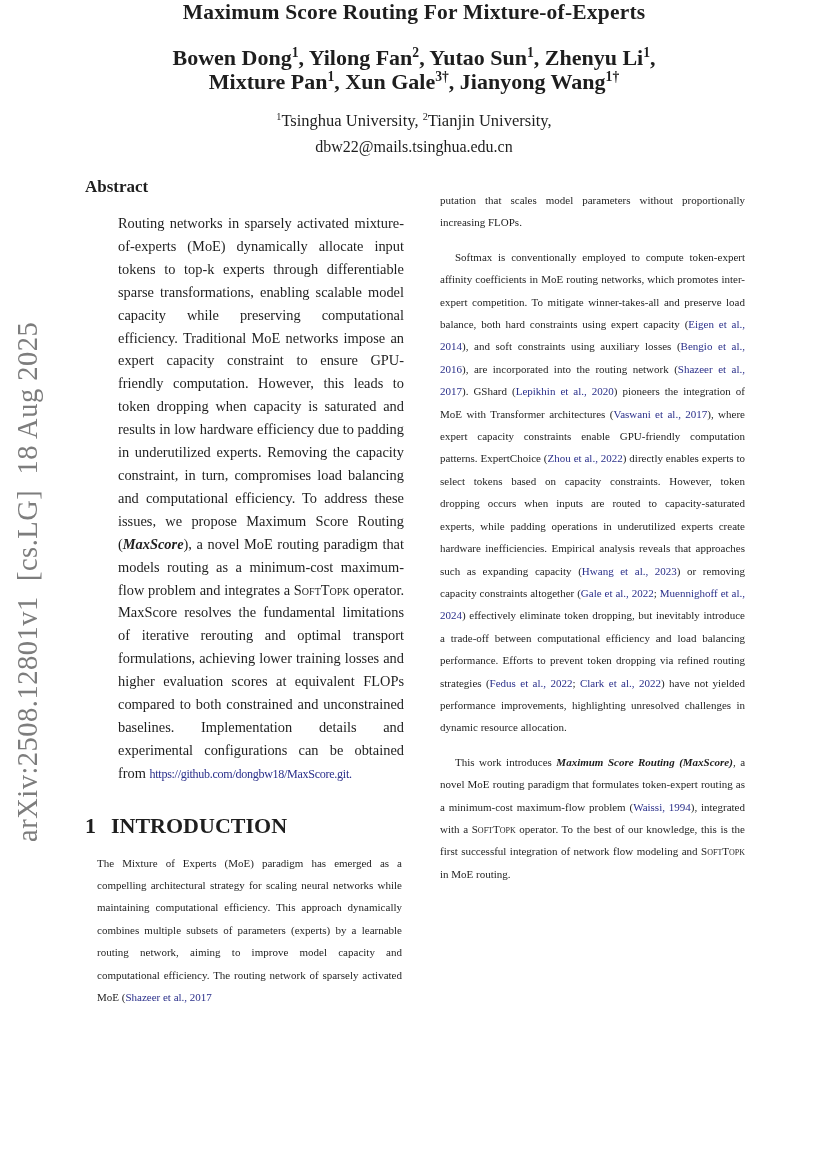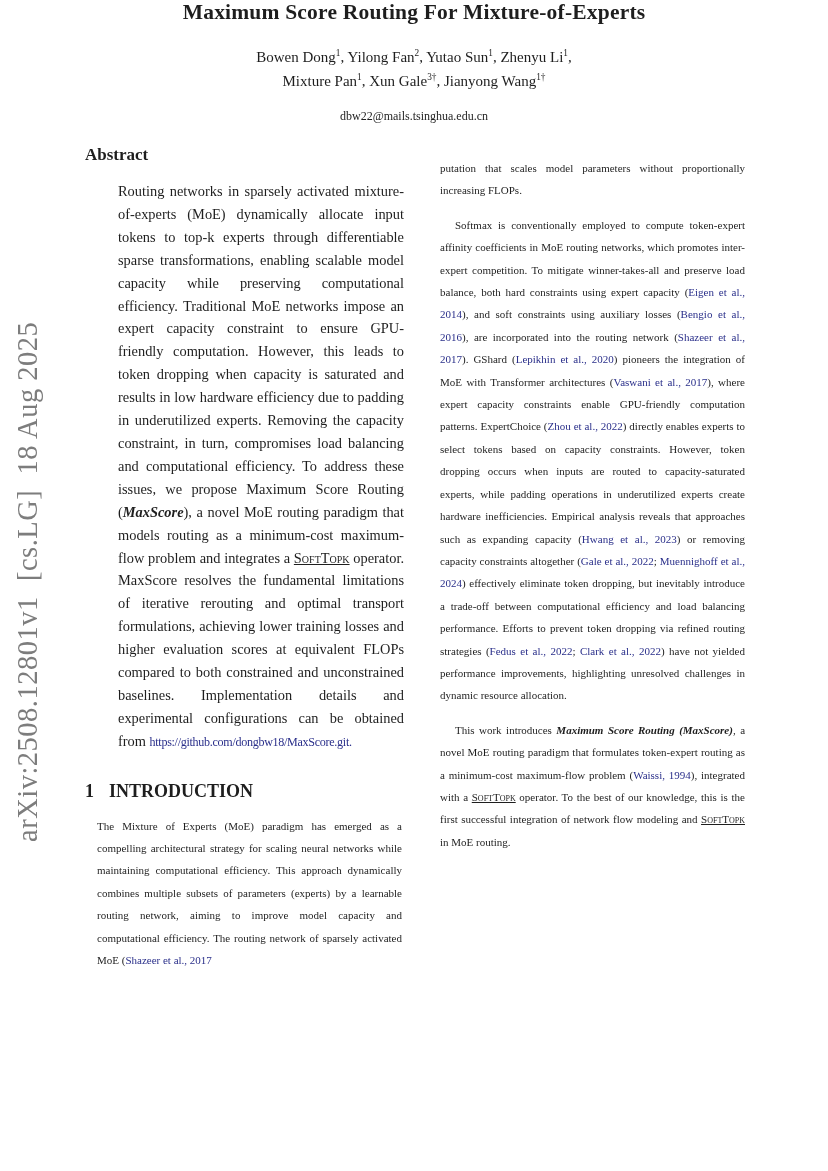--- a/index.html
+++ b/index.html
@@ -28,23 +28,23 @@
     white-space: pre;
     font-family: "Liberation Serif", serif;
   }
 
   
   .header { text-align: center; }
   .title {
     font-size: 21.5px; font-weight: bold; margin: 0;
     letter-spacing: 0.2px;
   }
-  .authors { margin-top: 21px; font-weight: normal; font-size: 15px; line-height: 23.5px; }
+  .authors { margin-top: 21px; font-weight: bold; font-size: 22px; line-height: 23.5px; }
   .affils  { margin-top: 16px; font-size: 16.5px; line-height: 24px; }
-  .email   { margin-top: 15px; font-size: 12px; text-align: center; }
+  .email   { margin-top: 5px; font-size: 16px; text-align: center; }
 
   
   .columns {
     display: flex;
     margin: 21px 0 0 85px;
     width: 672px;
     gap: 14px;
     align-items: flex-start;
   }
   .col { width: 329px; }
@@ -54,54 +54,55 @@
     margin: 0 0 15px 0;
   }
   .abstract-body {
     font-size: 14.4px; line-height: 22.9px;
     text-align: justify;
     padding: 0 10px 0 33px;
     hyphens: auto;
   }
 
   .section-heading {
-    font-size: 18px; font-weight: bold;
+    font-size: 22px; font-weight: bold;
     margin: 27px 0 13px 0;
   }
   .section-heading .sec-num { margin-right: 15px; }
 
   p.body-par {
     font-size: 11px; line-height: 22.4px;
     text-align: justify;
     margin: 12px;
     hyphens: auto;
   }
   p.indent { text-indent: 15px; }
 
   
   .sup  { vertical-align: super; font-size: 0.62em; line-height: 0; }
   .bold { font-weight: bold; font-style: italic; }
-  .smallcaps { font-variant: small-caps; text-decoration: underline; }
+  .smallcaps { font-variant: small-caps; }
   .cite { color: var(--cite); }
   .mono { font-family: Liberation Serif, serif; font-size: 0.84em; letter-spacing: -0.3px; }
 </style>
 </head>
 <body>
 
 <div class="page">
 
   <div class="watermark">arXiv:2508.12801v1  [cs.LG]  18 Aug 2025</div>
 
   <header class="header">
     <h1 class="title">Maximum Score Routing For Mixture-of-Experts</h1>
     <div class="authors">
       <div><span>Bowen Dong</span><span class="sup">1</span><span>, Yilong Fan</span><span class="sup">2</span><span>, Yutao Sun</span><span class="sup">1</span><span>, Zhenyu Li</span><span class="sup">1</span><span>,</span></div>
       <div><span>Mixture Pan</span><span class="sup">1</span><span>, Xun Gale</span><span class="sup">3†</span><span>, Jianyong Wang</span><span class="sup">1†</span></div>
     </div>
     <div class="affils">
+      <div><span class="sup">1</span><span>Tsinghua University, </span><span class="sup">2</span><span>Tianjin University,</span></div>
     </div>
     <div class="email">dbw22@mails.tsinghua.edu.cn</div>
   </header>
 
   <div class="columns">
 
     <div class="col">
       <h2 class="abstract-heading">Abstract</h2>
       <div class="abstract-body"><span>Routing networks in sparsely activated mixture-of-experts (MoE) dynamically allocate input tokens to top-k experts through differentiable sparse transformations, enabling scalable model capacity while preserving computational efficiency. Traditional MoE networks impose an expert capacity constraint to ensure GPU-friendly computation. However, this leads to token dropping when capacity is saturated and results in low hardware efficiency due to padding in underutilized experts. Removing the capacity constraint, in turn, compromises load balancing and computational efficiency. To address these issues, we propose Maximum Score Routing (</span><span class="bold">MaxScore</span><span>), a novel MoE routing paradigm that models routing as a minimum-cost maximum-flow problem and integrates a </span><span class="smallcaps">SoftTopk</span><span> operator. MaxScore resolves the fundamental limitations of iterative rerouting and optimal transport formulations, achieving lower training losses and higher evaluation scores at equivalent FLOPs compared to both constrained and unconstrained baselines. Implementation details and experimental configurations can be obtained from </span><span class="mono cite">https://github.com/dongbw18/MaxScore.git.</span></div>
 

